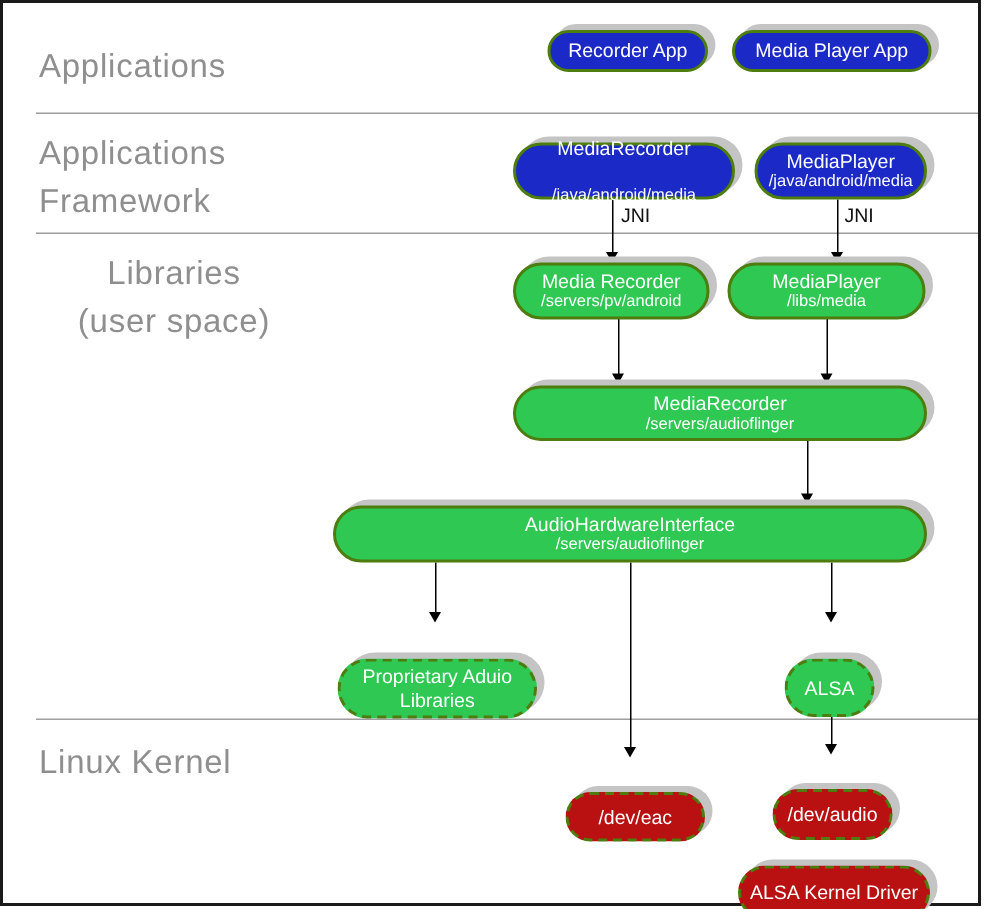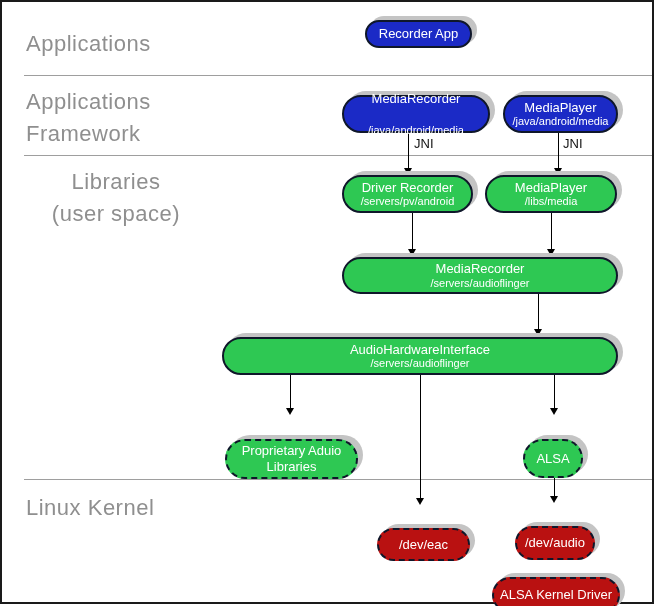--- a/index.html
+++ b/index.html
@@ -10,21 +10,21 @@
   .frame{
     position:absolute;left:0;top:0;width:654px;height:604px;
     border:2px solid #1a1a1a;box-sizing:border-box;background:#ffffff;
   }
   .sep{position:absolute;left:24px;width:628px;height:1px;background:#9e9e9e;}
   .section-label{
     position:absolute;color:#8f8f8f;font-size:22px;line-height:1.45;
     white-space:pre-line;letter-spacing:0.5px;
   }
   .node{
-    position:absolute;border:2px solid #0f172a;border-radius:999px;
+    position:absolute;border:2px solid #4d7c0f;border-radius:999px;
     color:#ffffff;display:flex;flex-direction:column;align-items:center;
     justify-content:center;text-align:center;box-sizing:border-box;
     box-shadow:5px -4px 0 #c4c4c4;
   }
   .node .title{font-size:13px;line-height:1.2;white-space:pre-line;}
   .node .subtitle{font-size:11px;line-height:1.2;}
   .blue{background:#1b2ac6;}
   .green{background:#2ec853;}
   .red{background:#b91111;}
   .dashed{border-style:dashed;margin-top:22px;}
@@ -62,32 +62,35 @@
   <div class="arrow" style="left:420px;top:375px;height:124px;"></div>
   <div class="arrow" style="left:554px;top:375px;height:34px;"></div>
   <div class="arrow" style="left:554px;top:457px;height:40px;"></div>
 
   <div class="edge-label" style="left:414px;top:136px;">JNI</div>
   <div class="edge-label" style="left:563px;top:136px;">JNI</div>
 
   <div class="node blue" style="left:365px;top:20px;width:107px;height:28px;">
     <div class="title">Recorder App</div>
   </div>
+  <div class="node blue" style="left:488px;top:20px;width:133px;height:28px;">
+    <div class="title">Media Player App</div>
+  </div>
 
   <div class="node blue" style="left:342px;top:95px;width:148px;height:38px;gap:17px;">
     <div class="title">MediaRecorder</div>
     <div class="subtitle">/java/android/media</div>
   </div>
   <div class="node blue" style="left:503px;top:95px;width:115px;height:38px;">
     <div class="title">MediaPlayer</div>
     <div class="subtitle">/java/android/media</div>
   </div>
 
   <div class="node green" style="left:342px;top:175px;width:131px;height:38px;">
-    <div class="title">Driver Recorder</div>
+    <div class="title">Media Recorder</div>
     <div class="subtitle">/servers/pv/android</div>
   </div>
   <div class="node green" style="left:485px;top:175px;width:132px;height:38px;">
     <div class="title">MediaPlayer</div>
     <div class="subtitle">/libs/media</div>
   </div>
 
   <div class="node green" style="left:342px;top:257px;width:276px;height:37px;">
     <div class="title">MediaRecorder</div>
     <div class="subtitle">/servers/audioflinger</div>

